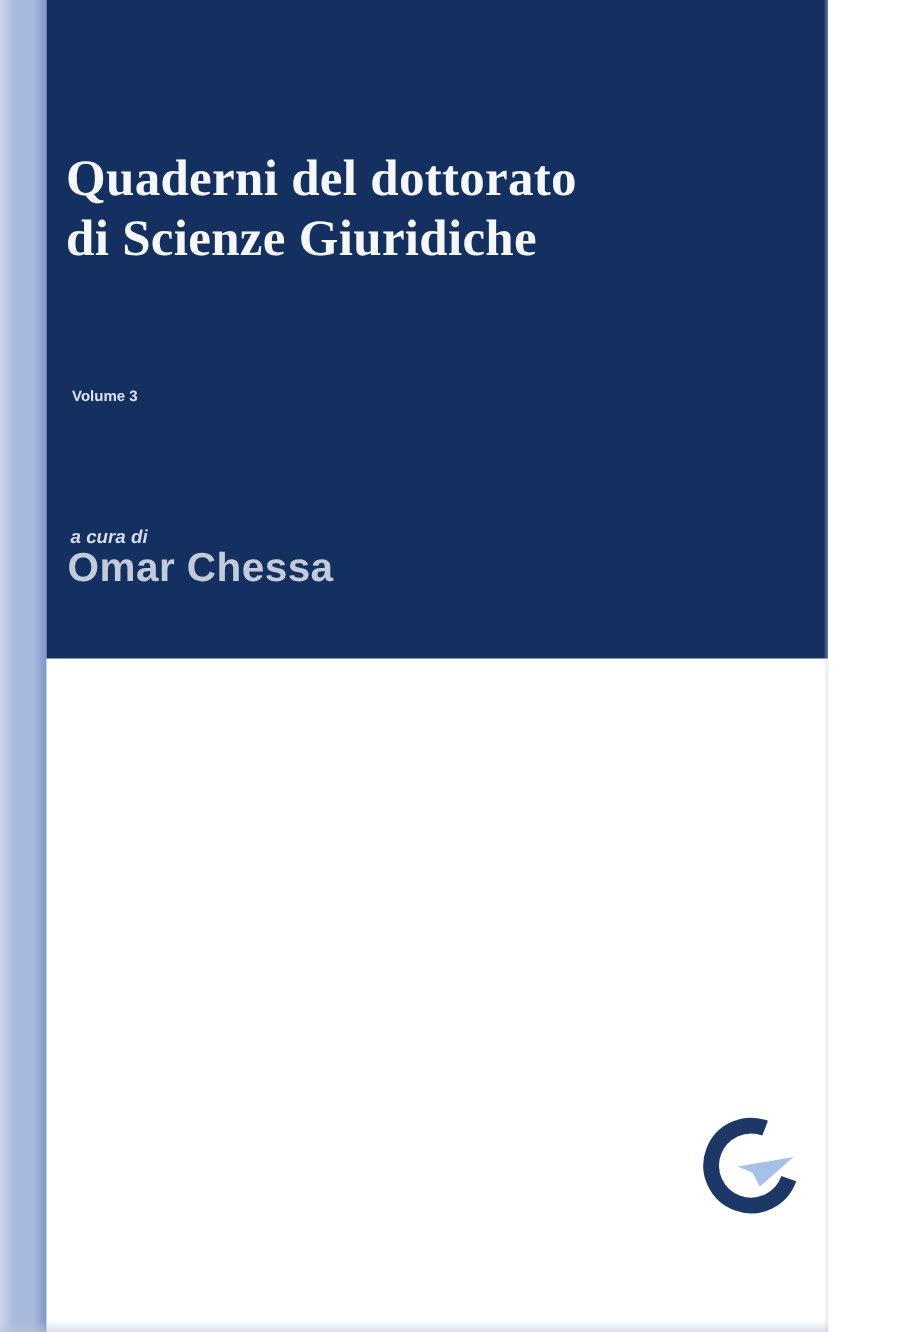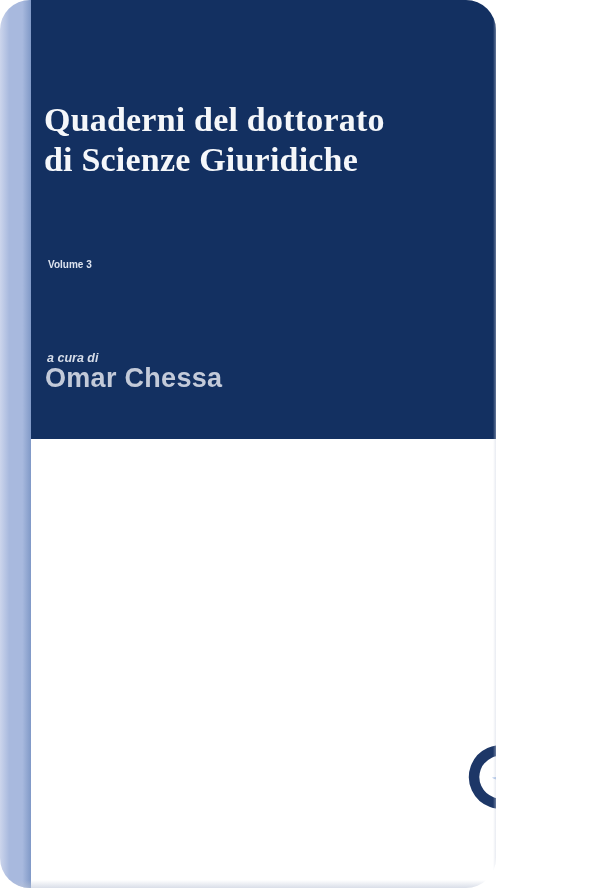--- a/index.html
+++ b/index.html
@@ -12,21 +12,21 @@
     --volume-white:#dde3ef;
     --editor-prefix-white:#d6dce8;
     --editor-name-grey:#c3cad9;
     --logo-navy:#1d3767;
     --logo-arrow:#a7c0e7;
     --publisher-navy:#2a4080;
   }
   *{margin:0;padding:0;box-sizing:border-box;}
   html,body{background:#ffffff;}
   body{width:600px;height:888px;overflow:hidden;font-family:"Liberation Sans",sans-serif;}
-  .cover{position:relative;width:496px;height:888px;background:#ffffff;overflow:hidden;border-radius:30px;}
+  .cover{position:relative;width:552px;height:888px;background:#ffffff;overflow:hidden;}
 
   .spine-strip{
     position:absolute;left:0;top:0;width:31px;height:100%;
     background:linear-gradient(90deg,var(--strip-light) 0%,var(--strip-mid) 30%,var(--strip-mid) 72%,var(--strip-dark) 100%);
   }
 
   .top-band{
     position:absolute;left:31px;top:0;right:0;height:439px;
     background:var(--navy);
   }

